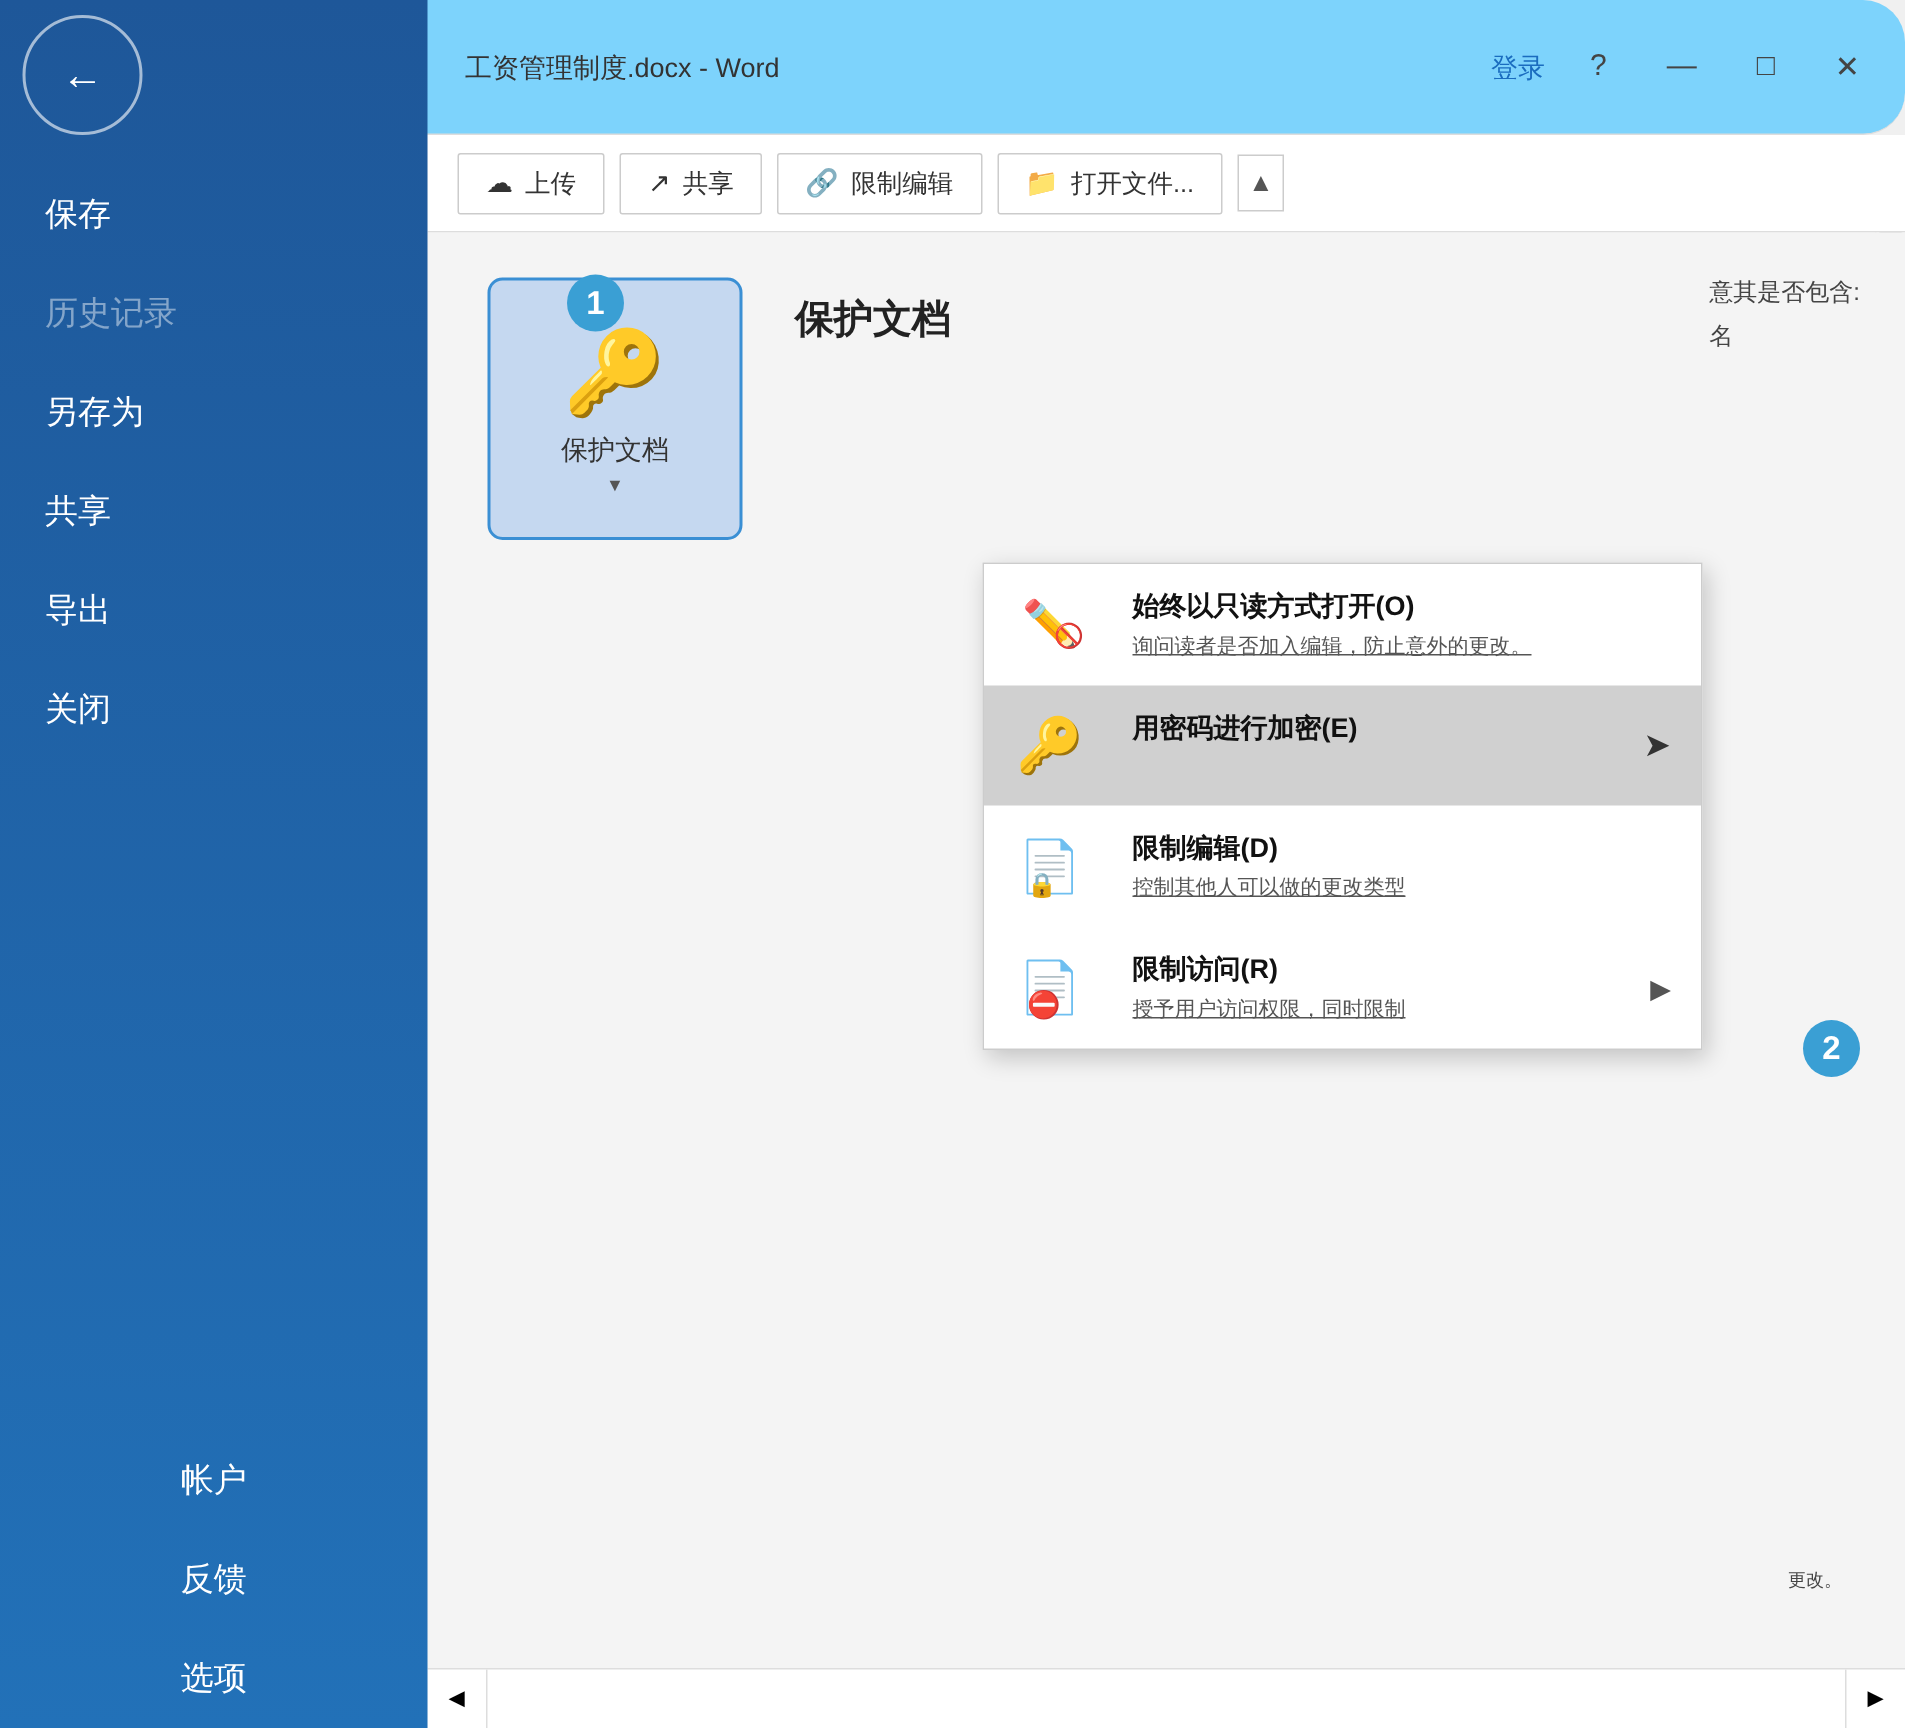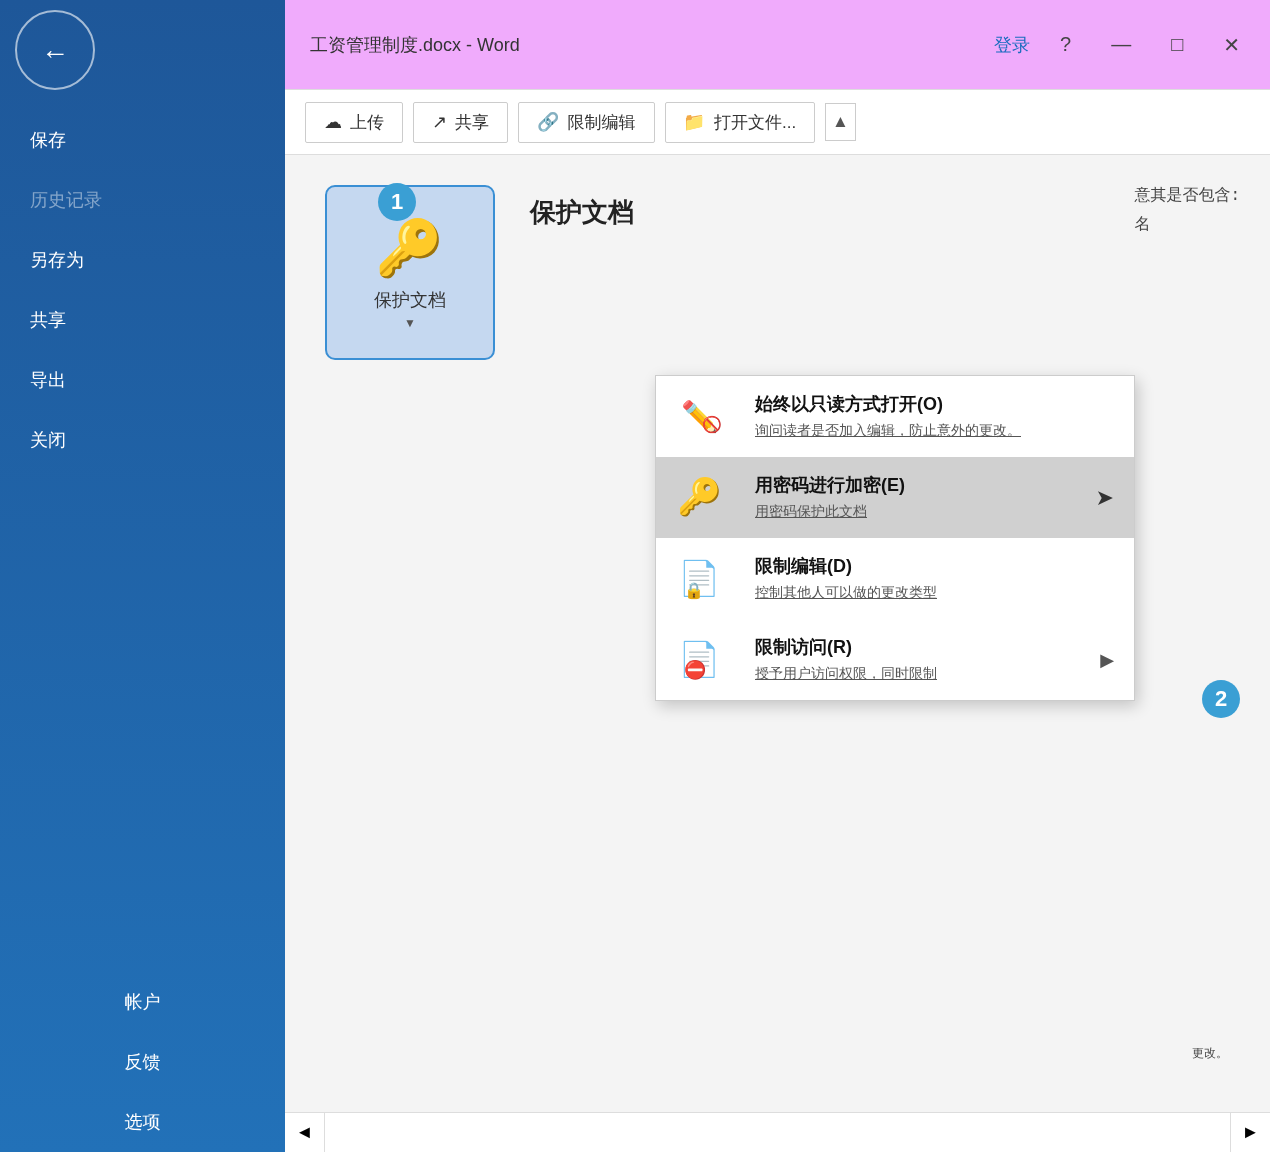--- a/index.html
+++ b/index.html
@@ -10,25 +10,26 @@
       background: #f0f0f0;
       overflow: hidden;
       position: relative;
     }
 
     
     .titlebar {
       position: absolute;
       top: 0; left: 0; right: 0;
       height: 90px;
-      background: #f0abfc;
+      background: #7dd3fc;
       display: flex;
       align-items: center;
       border-bottom: 1px solid #ddd;
       z-index: 10;
+      border-radius: 28px;
     }
     .titlebar-filename {
       font-size: 18px;
       color: #333;
       margin-left: 310px;
       flex: 1;
     }
     .titlebar-controls {
       display: flex;
       align-items: center;
@@ -74,21 +75,21 @@
     }
 
     .sidebar-menu {
       display: flex;
       flex-direction: column;
       margin-top: 10px;
     }
 
     .sidebar-item {
       color: #fff;
-      font-size: 18px;
+      font-size: 22px;
       padding: 18px 30px;
       cursor: pointer;
       transition: background 0.2s;
     }
     .sidebar-item.disabled {
       color: rgba(255,255,255,0.45);
       cursor: default;
     }
     .sidebar-bottom-items {
       margin-top: auto;
@@ -454,21 +455,21 @@
         🔑
       </div>
       <div class="label">保护文档</div>
       <div class="arrow">▼</div>
     </div>
 
     <div class="protect-desc">
       <h2>保护文档</h2>
     </div>
 
-    <div style="position:absolute; right:30px; top:30px; font-size:16px; color:#444;font-family:Liberation Mono, monospace;">
+    <div style="position:absolute; right:30px; top:30px; font-size:16px; color:#444;">
       <div>意其是否包含:</div>
       <div style="margin-top:8px;">名</div>
     </div>
   </div>
 
   <div class="dropdown-menu">
 
     <div class="menu-item">
       <div class="menu-item-icon">
         <span class="pencil-cancel-icon">
@@ -480,21 +481,20 @@
         <div class="menu-item-desc">询问读者是否加入编辑，防止意外的更改。</div>
       </div>
     </div>
 
     <div class="menu-item active">
       <div class="menu-item-icon">
         <span style="font-size:36px;">🔑</span>
       </div>
       <div class="menu-item-text">
         <div class="menu-item-title">用密码进行加密(E)</div>
-        <div class="menu-item-desc">用密码保护此文档</div>
       </div>
 
       <div style="font-size:22px; color:#333; align-self:center; margin-left:8px;">➤</div>
     </div>
 
     <div class="menu-item">
       <div class="menu-item-icon">
         <span class="file-lock-icon">📄<span class="lock-overlay">🔒</span></span>
       </div>
       <div class="menu-item-text">

